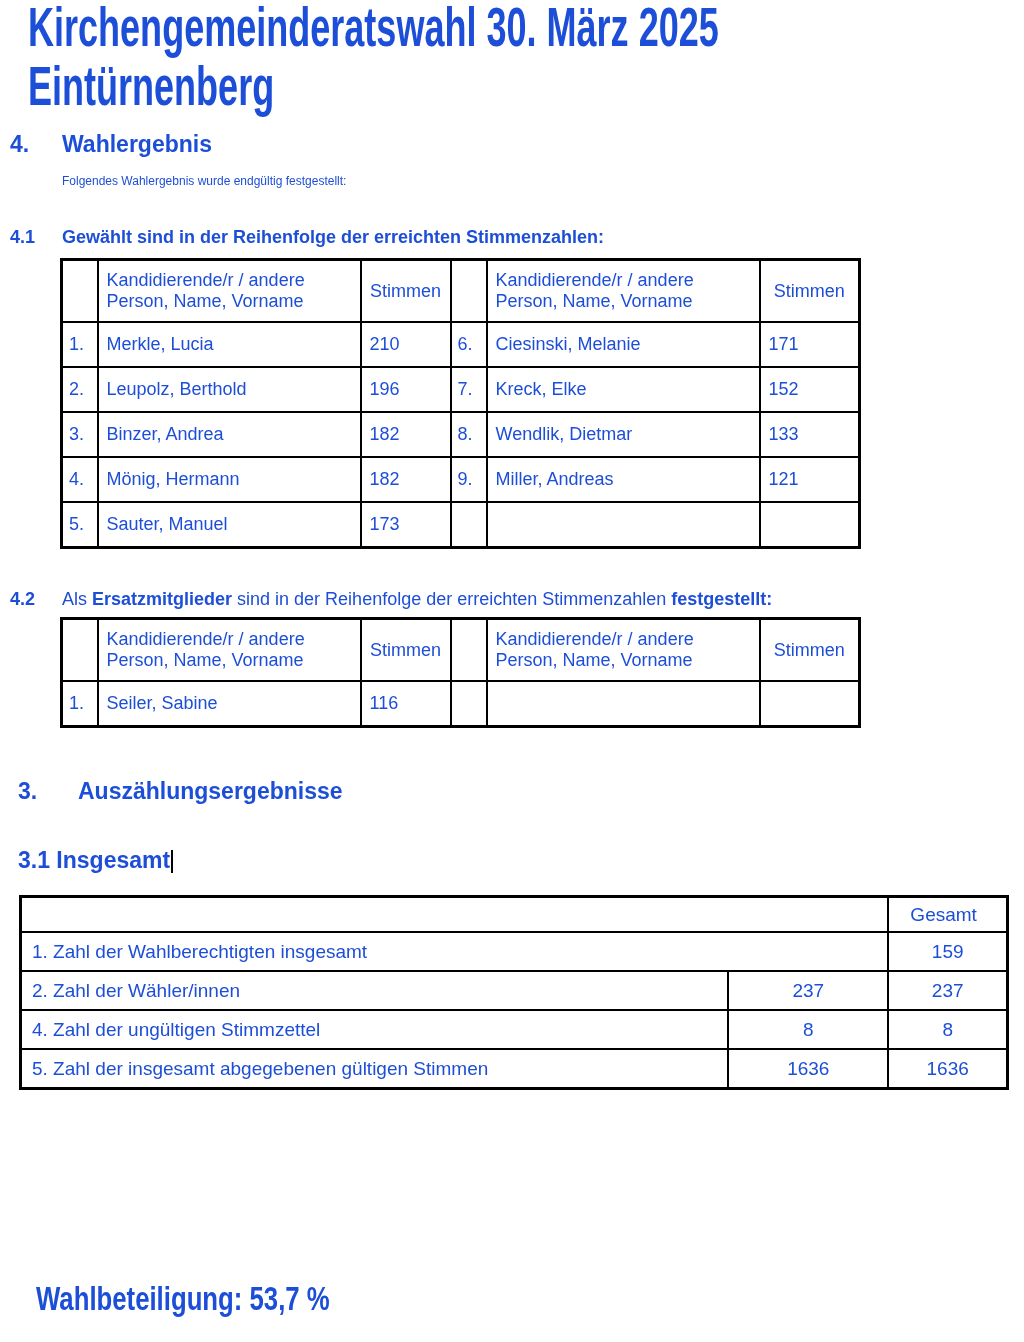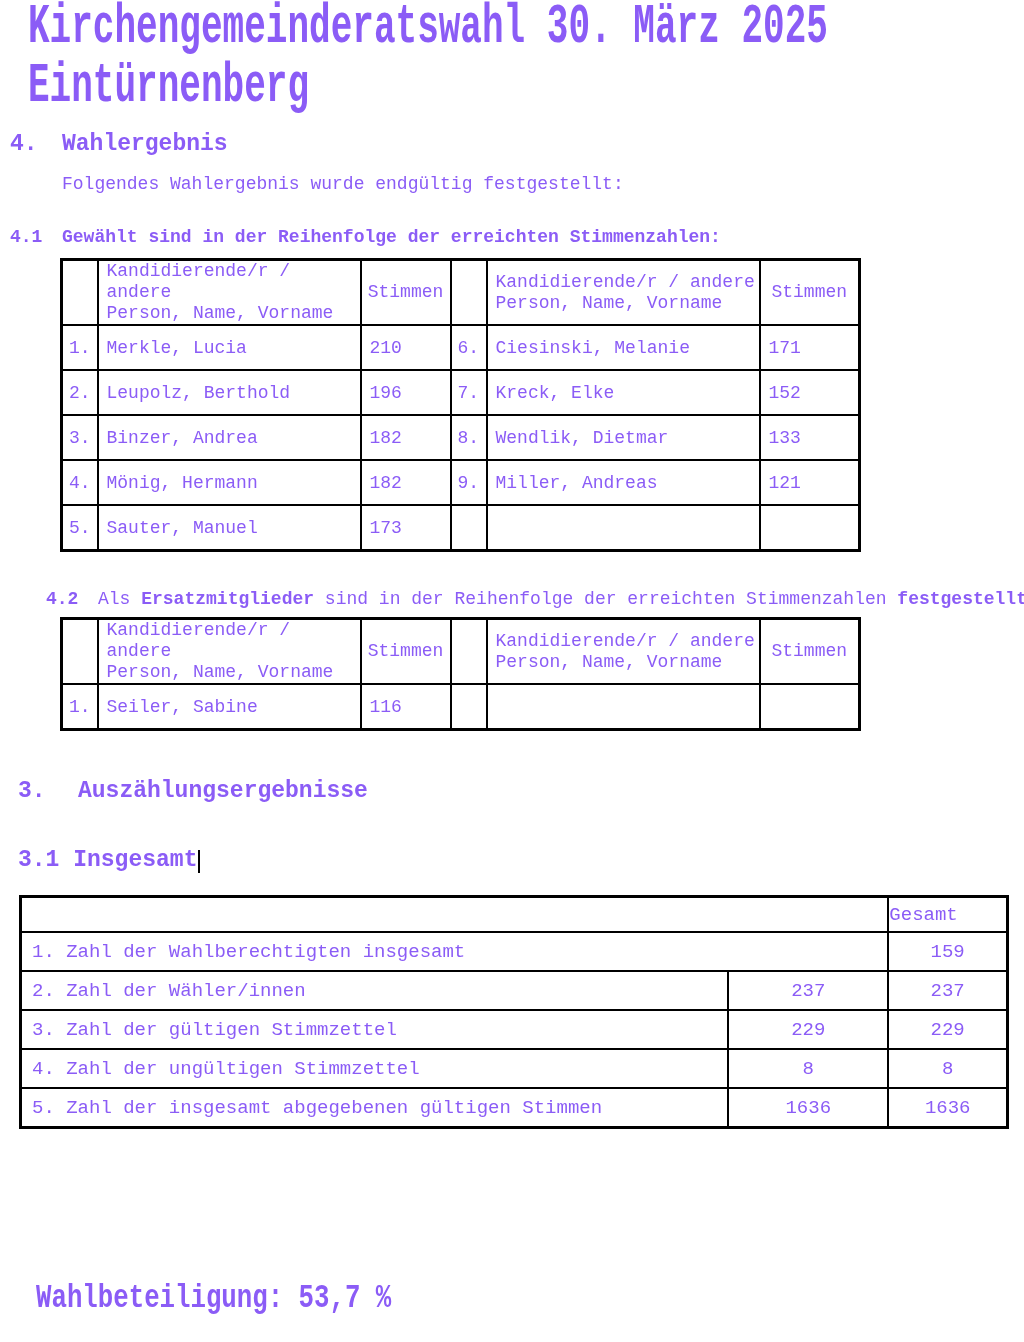--- a/index.html
+++ b/index.html
@@ -1,50 +1,50 @@
 <!DOCTYPE html>
 <html><head>
 <meta charset="utf-8">
 <style>
   html,body{margin:0;padding:0;background:#e8e8e8;}
   .page{
     position:relative;width:1024px;height:1342px;background:#ffffff;
-    font-family:Liberation Mono, monospace;color:#8b5cf6;overflow:hidden;
+    font-family:Liberation Sans, sans-serif;color:#1d4ed8;overflow:hidden;
     margin:0 auto;
   }
   .doc-title{
     position:absolute;left:28px;top:-2px;
     font-size:55px;font-weight:bold;line-height:59px;
     transform:scaleX(0.655);transform-origin:0 0;white-space:nowrap;
   }
   .h-row{position:absolute;font-weight:bold;font-size:23px;white-space:nowrap;}
   .h-row .num{display:inline-block;}
-  .para{position:absolute;font-size:18px;white-space:nowrap;text-align:center;}
+  .para{position:absolute;font-size:12px;white-space:nowrap;text-align:center;}
   .mixed{position:absolute;font-size:18px;white-space:nowrap;}
   .mixed .b{font-weight:bold;}
-  .mixed .num{display:inline-block;font-weight:bold;margin-left:36px;}
+  .mixed .num{display:inline-block;font-weight:bold;}
 
   table{border-collapse:collapse;table-layout:fixed;position:absolute;background:#fff;}
   table.cand{left:60px;width:750px;border:3px solid #000;}
   table.cand td{border:2px solid #000;font-size:18px;vertical-align:middle;
                 padding:0 0 0 8px;overflow:hidden;}
   table.cand tr.hdr td{height:60px;line-height:21px;}
   table.cand tr.data td{height:43px;}
   td.namehdr{white-space:pre-line;}
   td.voteshdr{text-align:center;padding-left:0 !important;margin-left:40px;}
   td.rank{padding-left:6px !important;}
 
   table.totals{left:19px;width:990px;border:3px solid #000;}
   table.totals td{border:2px solid #000;font-size:19px;vertical-align:middle;
                   padding:0;overflow:hidden;}
   table.totals tr td:first-child{padding-left:10px;}
   td.val{text-align:center;}
   td.indent{padding-left:30px !important;}
   td.gesamthdr{padding-left:8px;}
-  table.totals tr.thdr td{height:33px;}
+  table.totals tr.thdr td{height:33px;padding-left:21px;}
   table.totals tr.trow td{height:37px;}
 
   .caret{display:inline-block;width:2px;height:23px;background:#000;
          vertical-align:text-bottom;margin-left:1px;}
   .footer-line{
     position:absolute;left:36px;top:1280px;
     font-size:33px;font-weight:bold;white-space:nowrap;
     transform:scaleX(0.78);transform-origin:0 0;
   }
 </style>
@@ -186,25 +186,20 @@
     <tr class="trow">
       <td colspan="2">1. Zahl der Wahlberechtigten insgesamt</td>
       <td class="val">159</td>
     </tr>
     <tr class="trow">
       <td>2. Zahl der Wähler/innen</td>
       <td class="val">237</td>
       <td class="val">237</td>
     </tr>
     <tr class="trow">
-      <td>3. Zahl der gültigen Stimmzettel</td>
-      <td class="val">229</td>
-      <td class="val">229</td>
-    </tr>
-    <tr class="trow">
       <td>4. Zahl der ungültigen Stimmzettel</td>
       <td class="val">8</td>
       <td class="val">8</td>
     </tr>
     <tr class="trow">
       <td>5. Zahl der insgesamt abgegebenen gültigen Stimmen</td>
       <td class="val">1636</td>
       <td class="val">1636</td>
     </tr>
   </tbody>

